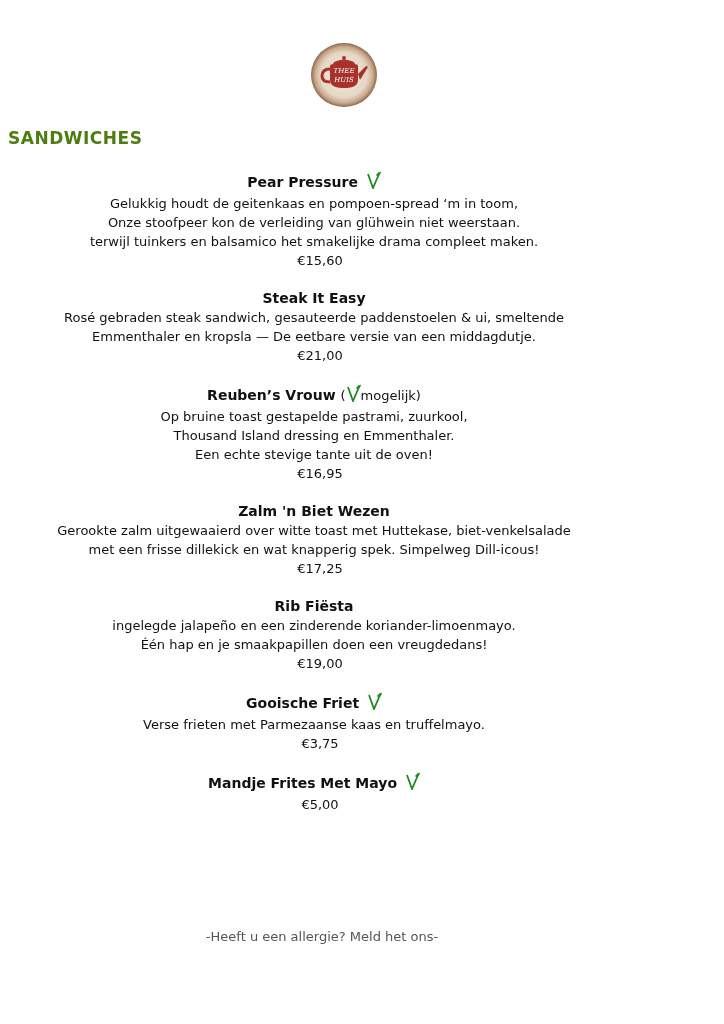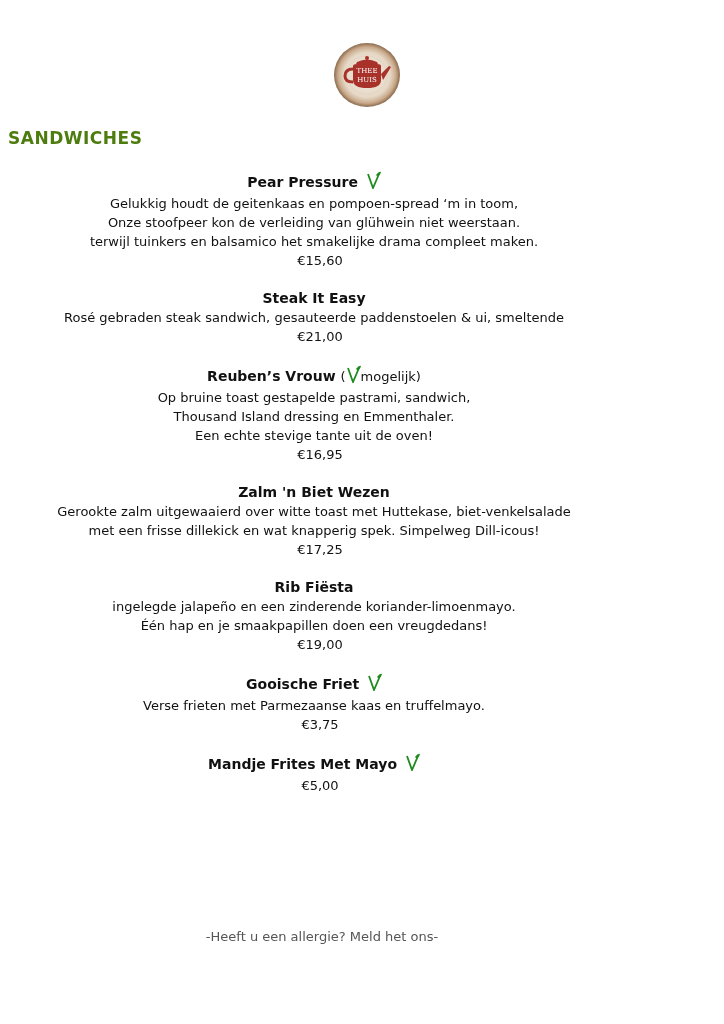--- a/index.html
+++ b/index.html
@@ -1,21 +1,21 @@
 <!DOCTYPE html>
 <html><head>
   <meta charset="utf-8">
   <style>
     html, body { margin: 0; padding: 0; background: #ffffff; }
     body {
       width: 724px; height: 1024px; position: relative; overflow: hidden;
       font-family: "DejaVu Sans", sans-serif; color: #111111;
     }
     .logo {
-      position: absolute; left: 333px; top: 42px; width: 68px; height: 66px;
+      position: absolute; left: 310px; top: 42px; width: 68px; height: 66px; font-style: italic;
     }
     .section-title {
       position: absolute; top: 128px; left: 0; width: 724px; text-align: left;
       font-size: 17px; font-weight: bold; color: #4d7c0f; letter-spacing: 0.5px; margin-left: 8px;
     }
     .items { position: absolute; top: 171px; left: 0; width: 628px; }
     .item { text-align: center; margin-bottom: 19px; }
     .item-name {
       font-size: 14px; font-weight: bold; line-height: 19px; color: #111111;
     }
@@ -71,34 +71,35 @@
     </div>
     <div class="desc-line">Gelukkig houdt de geitenkaas en pompoen-spread ‘m in toom,</div>
     <div class="desc-line">Onze stoofpeer kon de verleiding van glühwein niet weerstaan.</div>
     <div class="desc-line">terwijl tuinkers en balsamico het smakelijke drama compleet maken.</div>
     <div class="price">€15,60</div>
   </div>
 
   <div class="item">
     <div class="item-name">Steak It Easy</div>
     <div class="desc-line">Rosé gebraden steak sandwich, gesauteerde paddenstoelen &amp; ui, smeltende</div>
+    <div class="desc-line">Emmenthaler en kropsla — De eetbare versie van een middagdutje.</div>
     <div class="price">€21,00</div>
   </div>
 
   <div class="item">
     <div class="item-name">
       <span>Reuben’s Vrouw</span>
       <span class="veg-paren">(</span><span class="veg" style="margin-left:1px">
         <svg width="14" height="18" viewBox="0 0 14 18">
             <path d="M1 3 L6 17 L12 3" fill="none" stroke="#1e8a1e" stroke-width="1.8"></path>
             <path d="M9 4 Q12 0 14 1 Q13 5 10 5 Z" fill="#1e8a1e"></path>
           </svg>
       </span><span class="veg-paren">mogelijk)</span>
     </div>
-    <div class="desc-line">Op bruine toast gestapelde pastrami, sandwich,</div>
+    <div class="desc-line">Op bruine toast gestapelde pastrami, zuurkool,</div>
     <div class="desc-line">Thousand Island dressing en Emmenthaler.</div>
     <div class="desc-line">Een echte stevige tante uit de oven!</div>
     <div class="price">€16,95</div>
   </div>
 
   <div class="item">
     <div class="item-name">Zalm 'n Biet Wezen</div>
     <div class="desc-line">Gerookte zalm uitgewaaierd over witte toast met Huttekase, biet-venkelsalade</div>
     <div class="desc-line">met een frisse dillekick en wat knapperig spek. Simpelweg Dill-icous!</div>
     <div class="price">€17,25</div>

